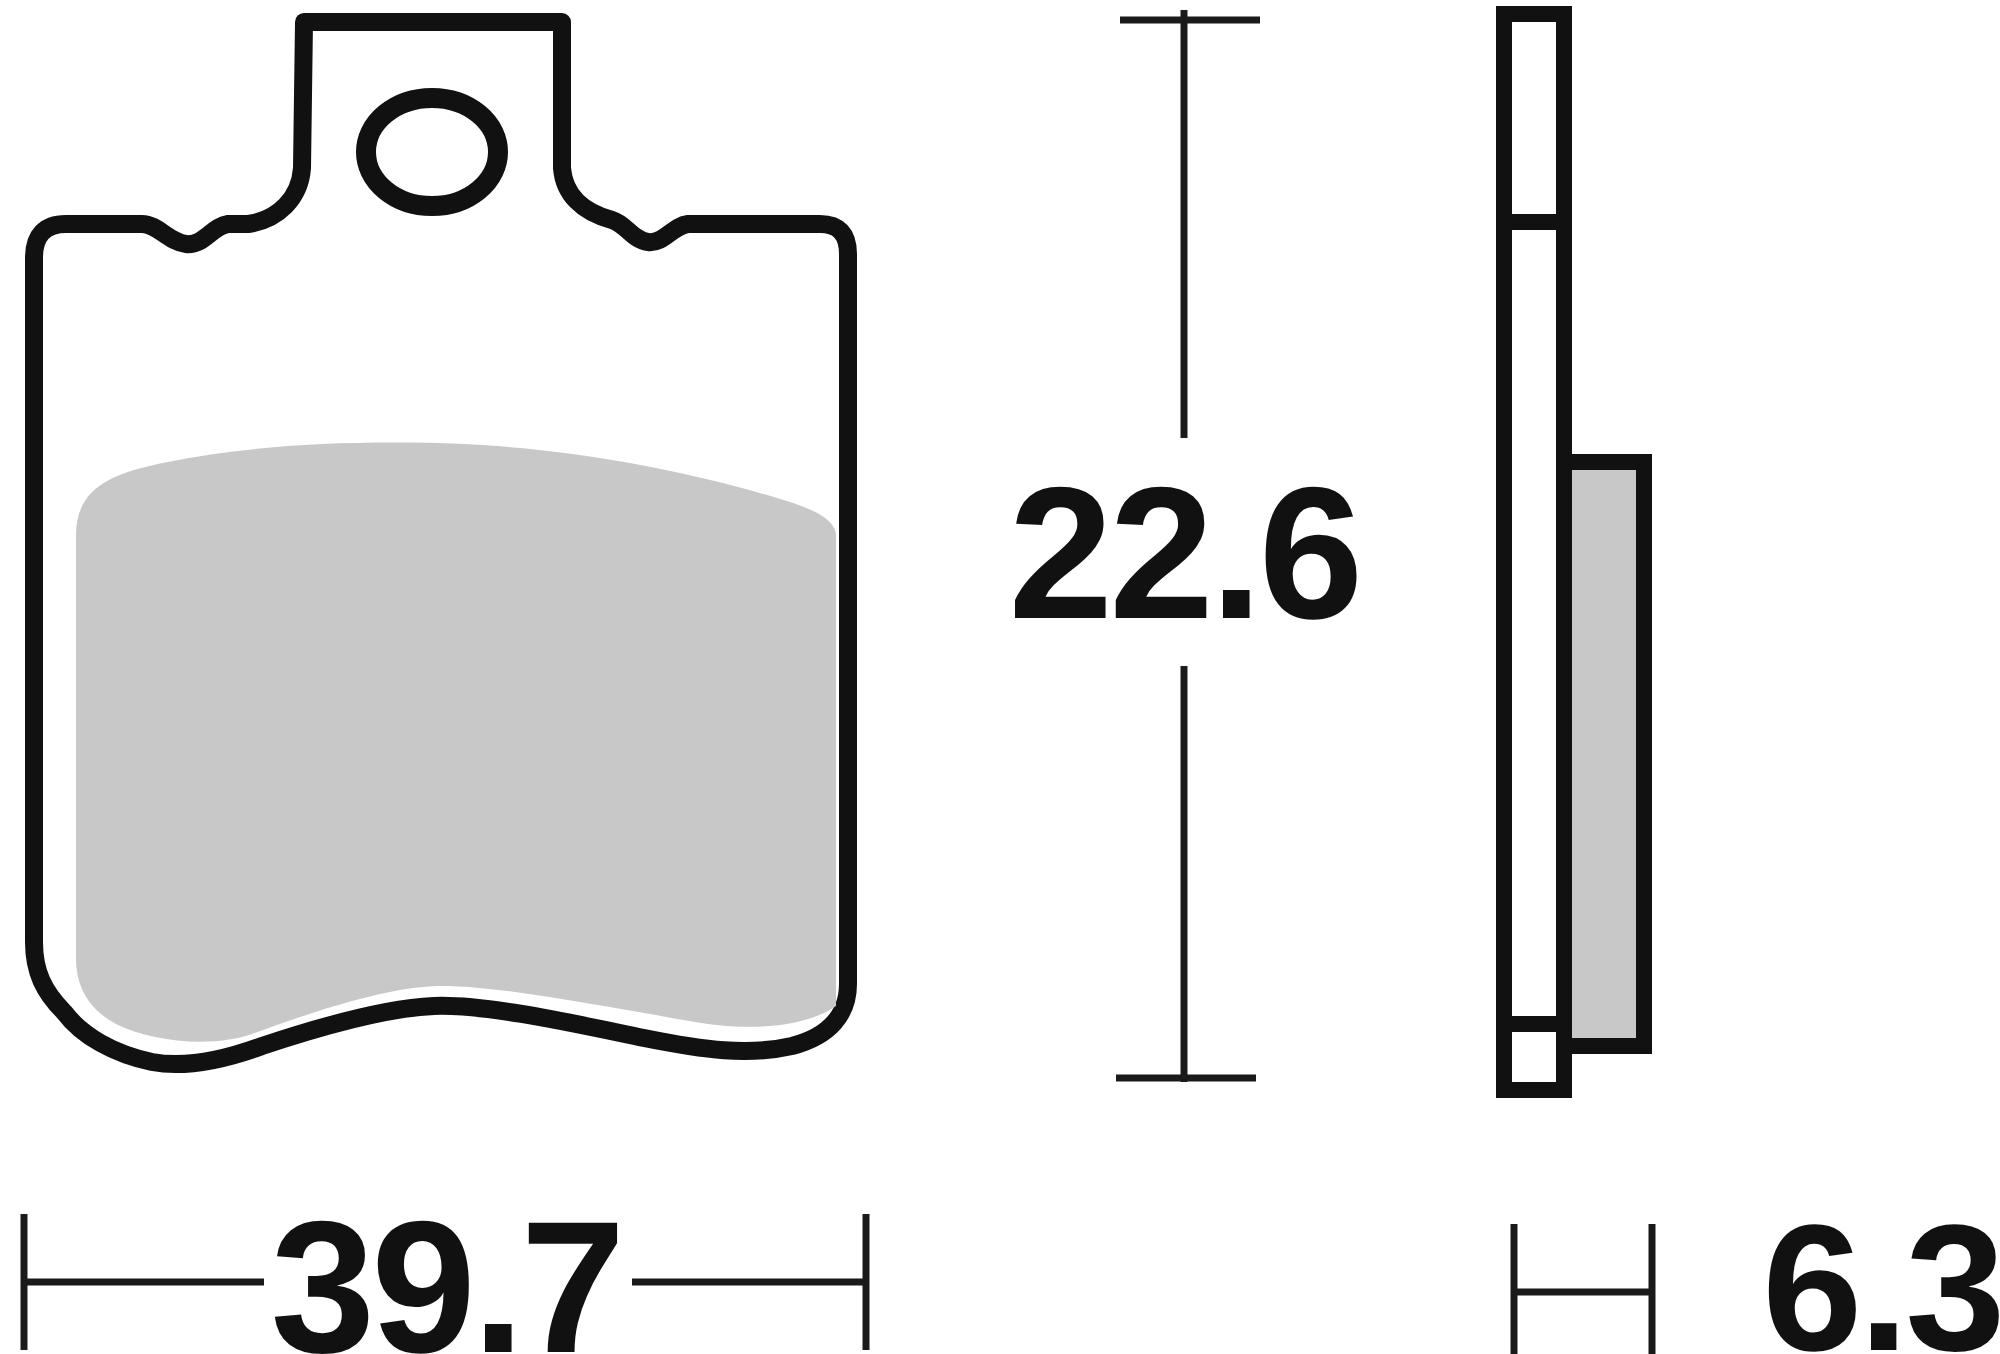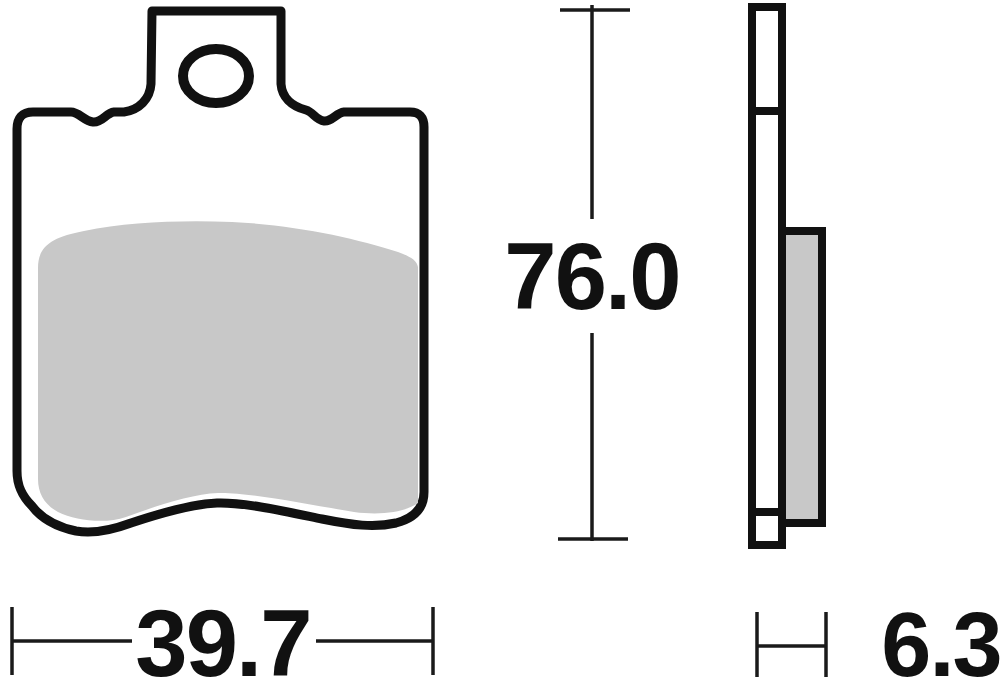--- a/index.html
+++ b/index.html
@@ -100,16 +100,16 @@
       <line x1="433" y1="607" x2="433" y2="675"></line>
     </g>
 
     <g stroke="var(--dim-line,#1a1a1a)" stroke-width="3.5">
       <line x1="757" y1="646" x2="826" y2="646"></line>
       <line x1="757" y1="612" x2="757" y2="677"></line>
       <line x1="826" y1="612" x2="826" y2="677"></line>
     </g>
   </svg>
 
-  <div class="dim-label height">76.0</div>
+  <div class="dim-label height">22.6</div>
   <div class="dim-label width">39.7</div>
   <div class="dim-label thickness">6.3</div>
 </div>
 
 </body></html>

